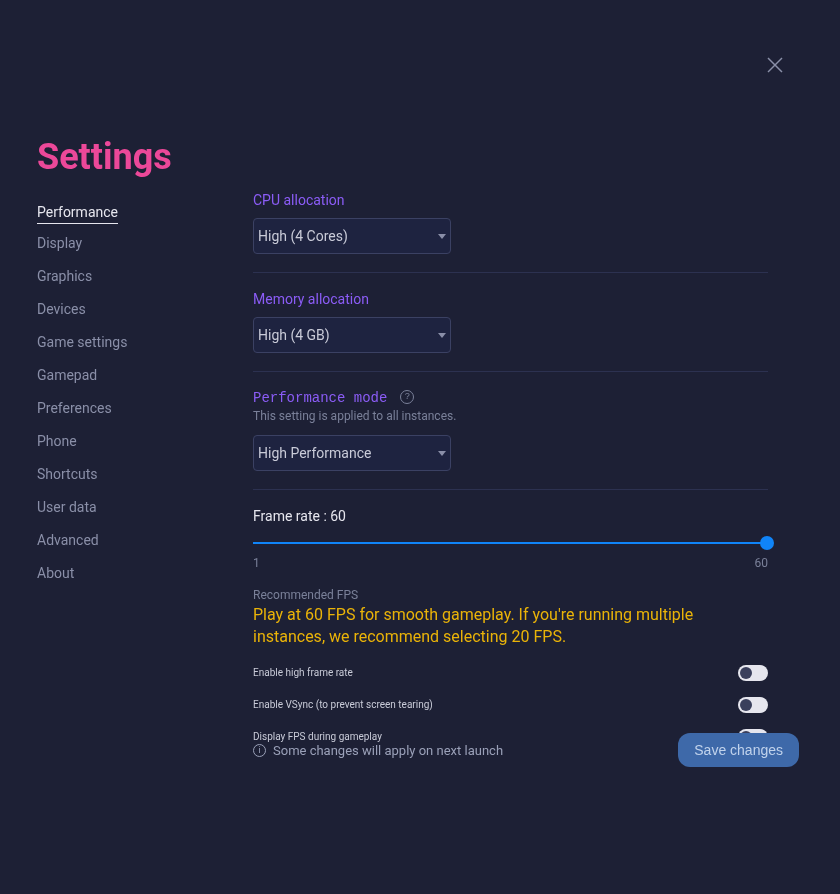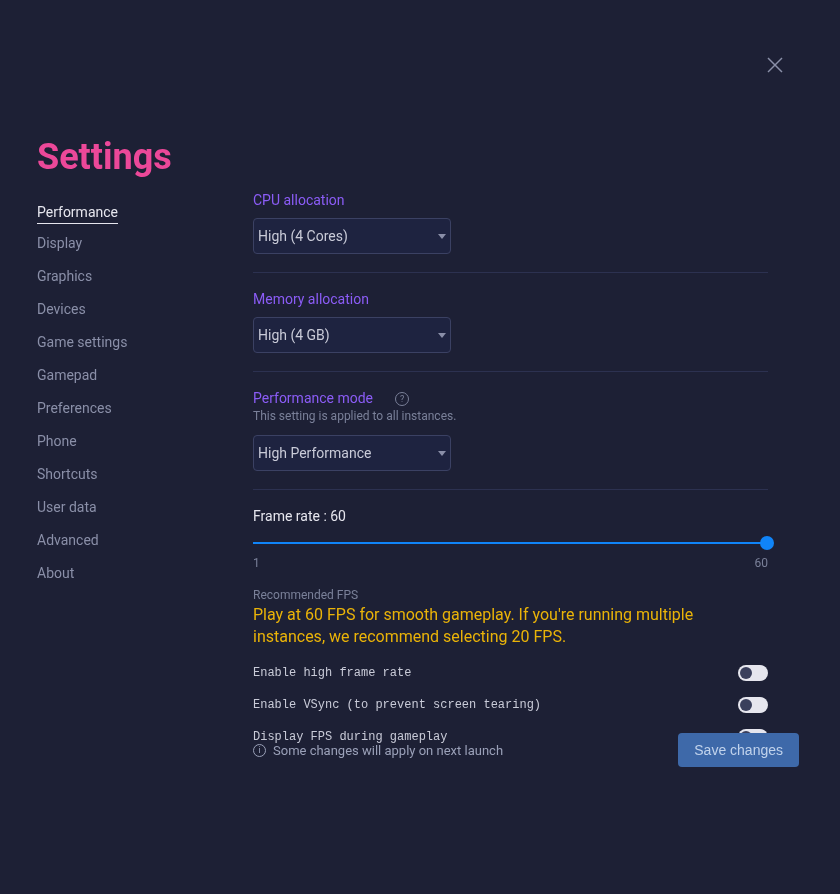--- a/index.html
+++ b/index.html
@@ -82,22 +82,23 @@
     border-right: 4px solid transparent;
     border-top: 5px solid #8a8fa8;
   }
   .hr {
     border: none;
     border-top: 1px solid #2c3150;
     margin: 18px 0;
   }
   .row-label {
     display: flex;
-    align-items: flex-end;
-    gap: 22px;
+    align-items: flex-start;
+    gap: 13px;
+    font-family: Liberation Mono, monospace;
   }
   .help-icon {
     width: 14px; height: 14px;
     border: 1px solid #7a8099;
     border-radius: 50%;
     color: #7a8099;
     font-size: 9px;
     display: flex;
     align-items: center;
     justify-content: center;
@@ -131,22 +132,21 @@
     margin-top: 6px;
   }
   .rec-title { color: #7a8099; font-size: 12px; margin-top: 18px; }
   .rec-desc { color: #eab308; font-size: 16px; margin-top: 2px; line-height: 1.4; }
   .toggle-row {
     display: flex;
     justify-content: space-between;
     align-items: center;
     margin-top: 16px;
     color: #c9cbd8;
-    font-size: 12px;
-    font-family: Liberation Mono, monospace;
+    font-size: 10px;
   }
   .toggle {
     width: 30px; height: 16px;
     border-radius: 8px;
     background: #e6e6ee;
     position: relative;
     cursor: pointer;
   }
   .toggle .knob {
     position: absolute;
@@ -177,21 +177,21 @@
     font-size: 9px;
     display: flex;
     align-items: center;
     justify-content: center;
     line-height: 1;
   }
   .save-btn {
     background: #3e69a9;
     color: #c1d3ec;
     border: none;
-    border-radius: 4px;
+    border-radius: 12px;
     height: 34px;
     padding: 0 16px;
     font-size: 14px;
     cursor: pointer;
   }
 </style>
 </head>
 <body>
 
 <div class="window">

